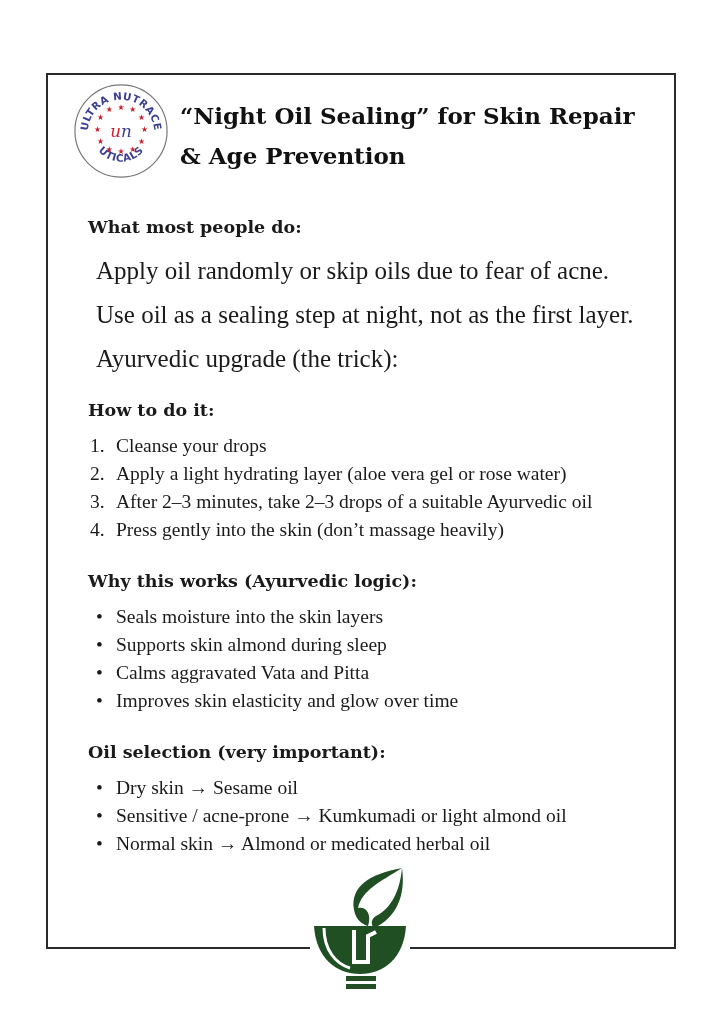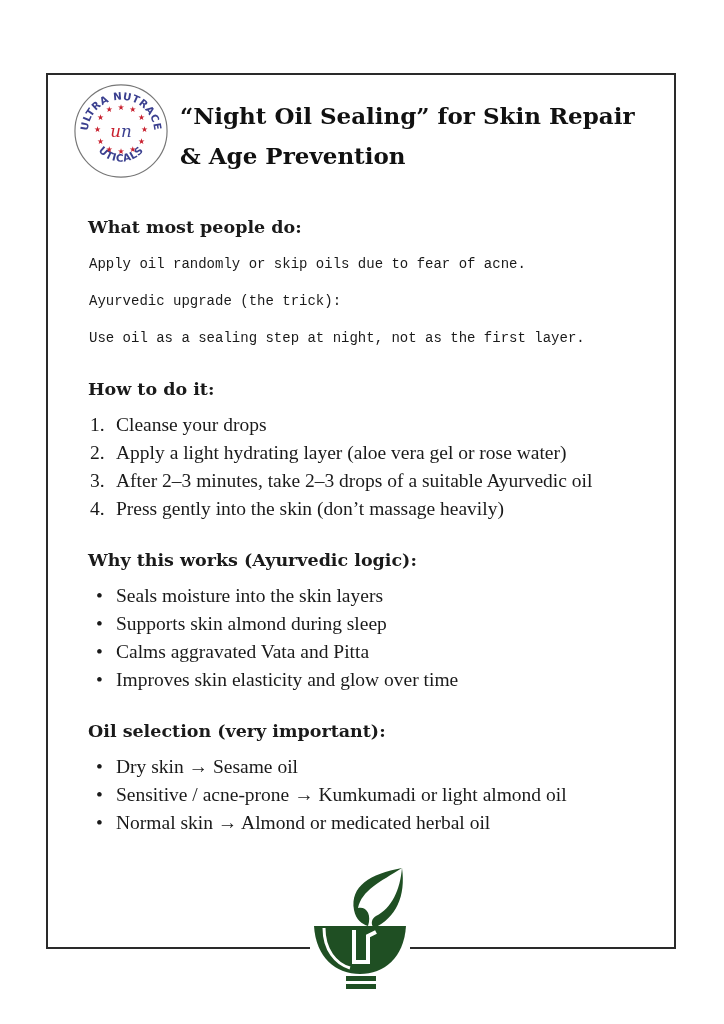--- a/index.html
+++ b/index.html
@@ -5,21 +5,21 @@
   html, body { margin:0; padding:0; }
   body { width:724px; height:1024px; background:#ffffff; position:relative; overflow:hidden;
          font-family:"DejaVu Serif", serif; color:#1a1a1a; }
   .frame { position:absolute; left:46px; top:73px; width:630px; height:876px;
            border:2px solid #2a2a2a; box-sizing:border-box; background:#fff; }
   .logo-badge { position:absolute; left:72px; top:82px; width:98px; height:98px; }
   .title { position:absolute; left:180px; top:96px; width:482px; 
            font-family:"DejaVu Serif", serif; font-weight:bold; font-size:23px; line-height:40px; color:#111; }
   .content { position:absolute; left:80px; top:205px; width:590px; font-size:17.5px; line-height:28px; }
   .heading { font-weight:bold; font-size:17.5px; margin:8px; }
-  .para { margin:9px; font-family:Liberation Mono, monospace; font-size:14px; }
+  .para { margin:16px; font-family:Liberation Serif, serif; font-size:25px; }
   .section { margin-bottom:23px; }
   ol, ul { margin:0; padding:0; list-style:none; font-family:"Liberation Serif", serif; font-size:19.5px; }
   ol li { position:relative; padding-left:36px; }
   ol li .num { position:absolute; left:10px; top:0; }
   ul li { position:relative; padding-left:36px; }
   ul li .dot { position:absolute; left:16px; top:0; }
   .bottom-logo { position:absolute; left:310px; top:866px; width:100px; height:128px; }
 </style>
 </head>
 <body>
@@ -57,22 +57,22 @@
 
 <div class="title">
   <div>“Night Oil Sealing” for Skin Repair</div>
   <div>&amp; Age Prevention</div>
 </div>
 
 <div class="content">
   <div class="section">
     <p class="heading">What most people do:</p>
     <p class="para">Apply oil randomly or skip oils due to fear of acne.</p>
+    <p class="para">Use oil as a sealing step at night, not as the first layer.</p>
     <p class="para">Ayurvedic upgrade (the trick):</p>
-    <p class="para">Use oil as a sealing step at night, not as the first layer.</p>
   </div>
 
   <div class="section">
     <p class="heading">How to do it:</p>
     <ol>
       <li><span class="num">1.</span><span>Cleanse your drops</span></li>
       <li><span class="num">2.</span><span>Apply a light hydrating layer (aloe vera gel or rose water)</span></li>
       <li><span class="num">3.</span><span>After 2–3 minutes, take 2–3 drops of a suitable Ayurvedic oil</span></li>
       <li><span class="num">4.</span><span>Press gently into the skin (don’t massage heavily)</span></li>
     </ol>

